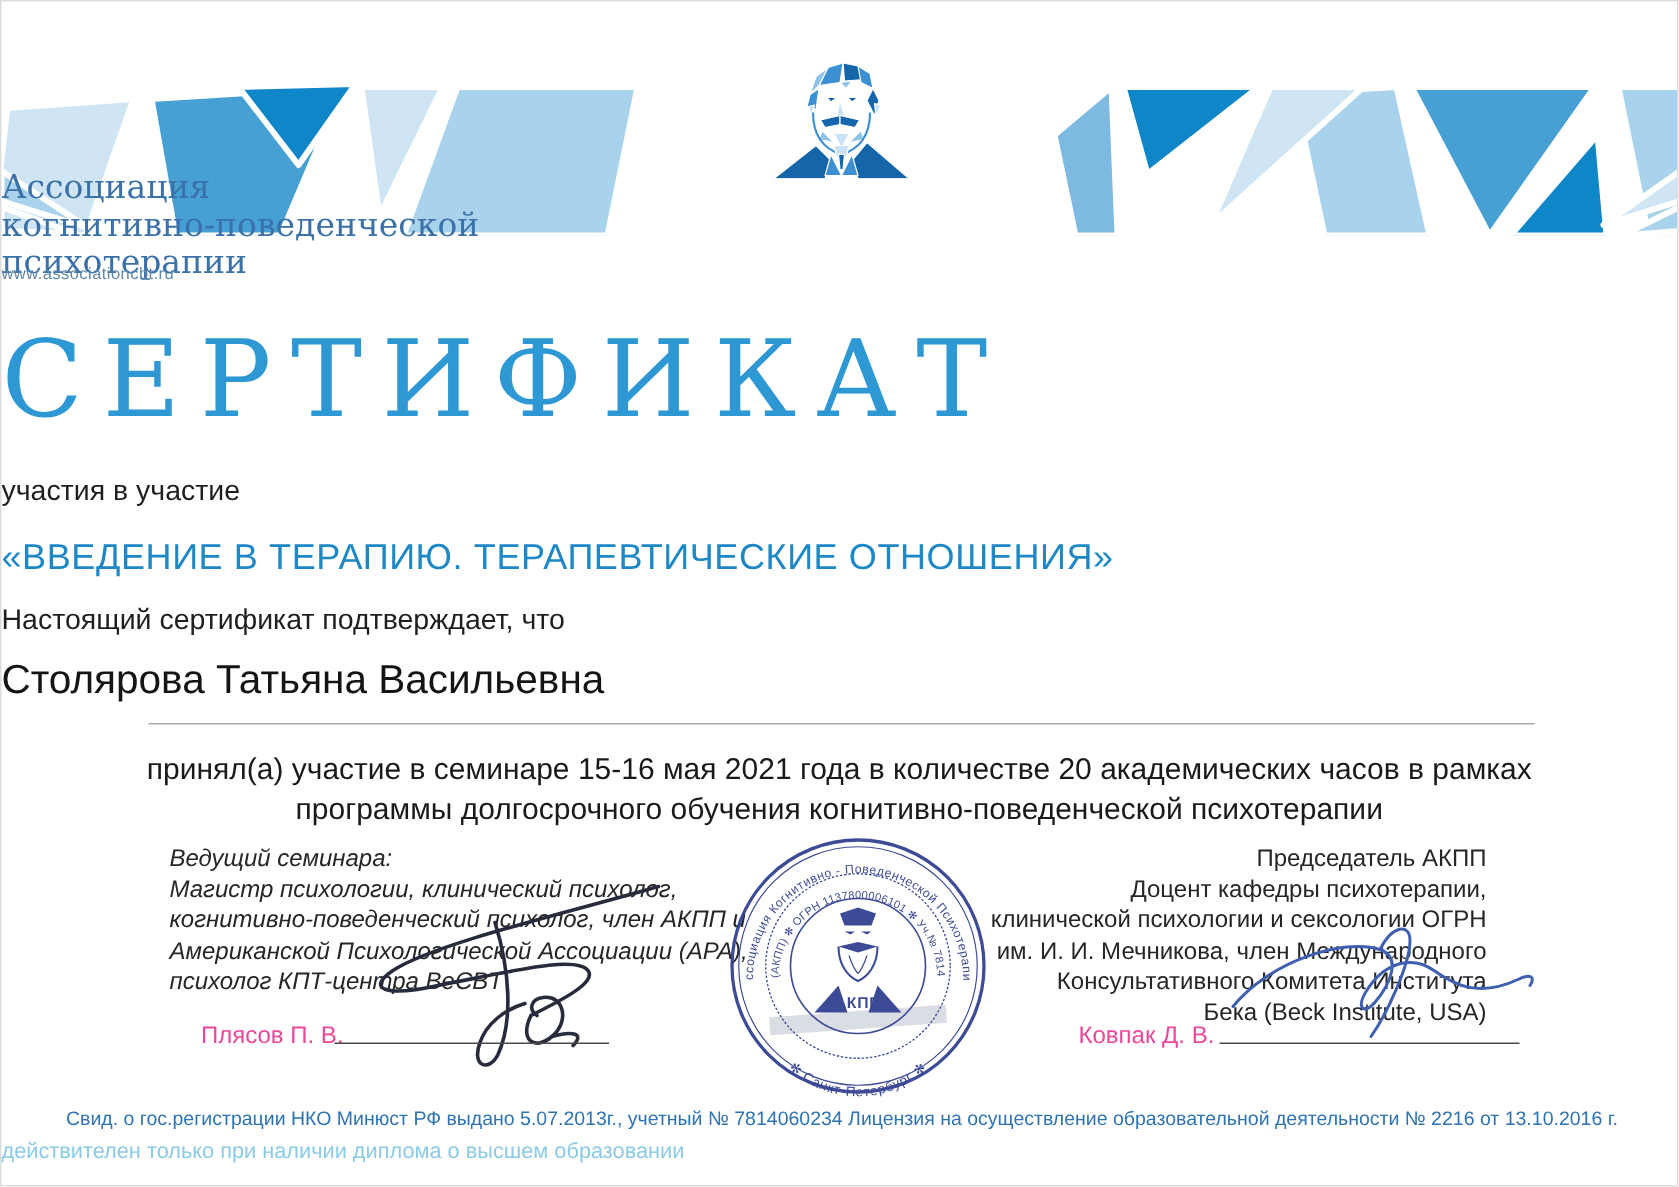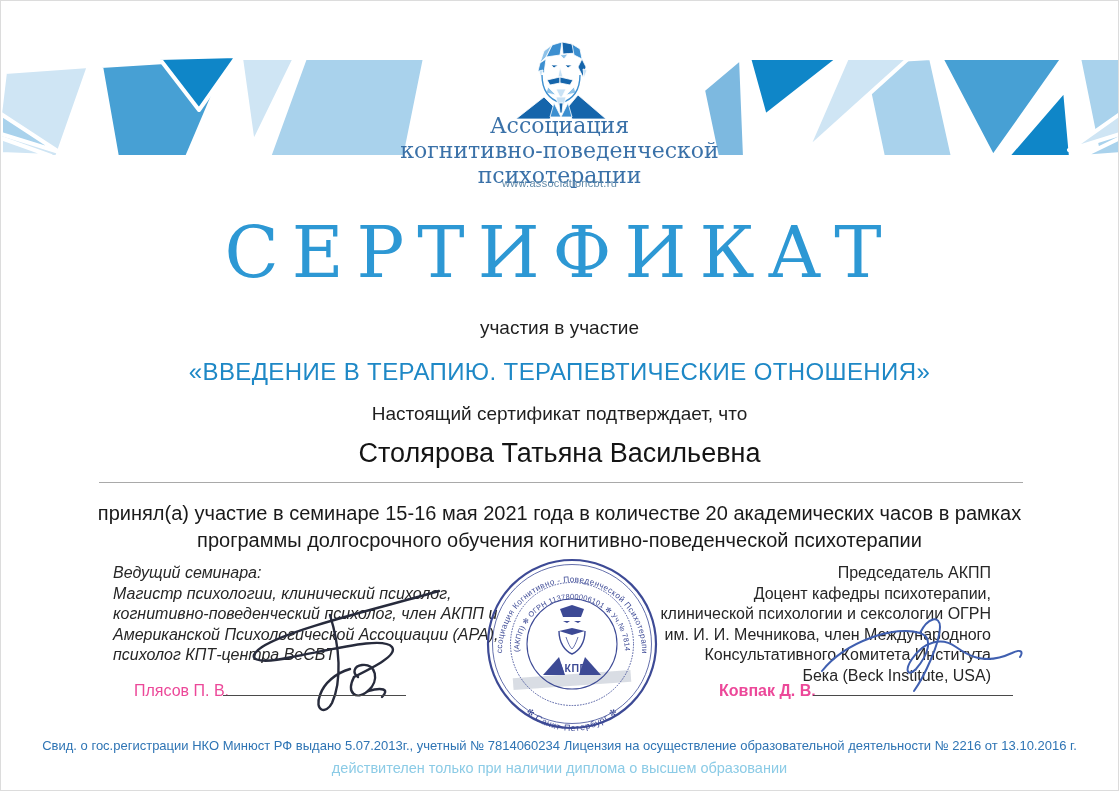--- a/index.html
+++ b/index.html
@@ -2,47 +2,47 @@
 <html style="--accent-blue: #2d98d4; --heading-blue: #1e88c6; --org-blue: #3a71a8; --link-blue: #6089a8; --footer-blue: #2e74b4; --footer-light: #8bcbe6; --stamp-indigo: #2f3d8e; --ink-dark: #272b3c; --ink-blue: #3f5fb0; --banner-dark: #0f86c8; --banner-medium: #47a0d4; --banner-mid: #7db9e0; --banner-light: #a9d2ec; --banner-pale: #cfe5f4;"><head>
 <meta charset="utf-8">
 <style>
   html,body{margin:0;padding:0;background:#f2f2f2;}
   .page{
     position:relative;width:1119px;height:791px;margin:0 auto;
     background:#fff;border:1px solid #dcdcdc;box-sizing:border-box;
     font-family:"Liberation Sans",sans-serif;overflow:hidden;
   }
   .abs{position:absolute;}
-  .centered{left:0;right:0;text-align:center;}
+  .centered{left:0;right:0;text-align:left;}
   .banner{position:absolute;left:0;top:55px;width:1119px;height:101px;}
   .logo{position:absolute;left:505px;top:36px;width:110px;height:82px;}
   .org-name{top:112px;font-family:"DejaVu Serif",serif;font-size:22px;line-height:25px;color:var(--org-blue);}
   .site{top:176px;font-size:11px;letter-spacing:.3px;color:var(--link-blue);}
   .cert-title{top:210px;font-family:"DejaVu Serif",serif;font-size:71px;letter-spacing:13px;font-weight:400;color:var(--accent-blue);text-shadow:1px 1px 0 rgba(255,255,255,.4);}
   .subtitle{top:316px;font-size:19px;color:#1f1f1f;}
   .seminar-title{top:357px;font-size:24px;letter-spacing:.4px;color:var(--heading-blue);}
   .confirm{top:402px;font-size:19px;color:#1f1f1f;}
   .participant{top:437px;font-size:27px;color:#141414;}
   .rule{position:absolute;left:98px;top:481px;width:924px;border-top:1px solid #a9a9a9;}
   .details{top:498px;left:0;right:0;margin:1px auto;width:945px;font-size:20px;line-height:27px;color:#1a1a1a;text-align:center;}
   .sig-block{position:absolute;top:562px;font-size:16px;line-height:20.5px;color:#262626;}
   .sig-block div{white-space:nowrap;}
   .left-block{left:112px;text-align:left;font-style:italic;}
   .right-block{right:127px;text-align:right;}
   .sig-name{position:absolute;top:681px;font-size:16px;color:#ec4899;}
   .sig-name.left{left:133px;}
-  .sig-name.right{left:718px;font-weight:bold;}
+  .sig-name.right{left:718px;}
   .sig-line{position:absolute;top:694px;border-top:1.5px solid #4a4a4a;}
   .sig-line.left{left:222px;width:183px;}
   .sig-line.right{left:812px;width:200px;}
   .stamp{position:absolute;left:484px;top:556px;width:174px;height:174px;opacity:.93;}
   .sig-svg{position:absolute;fill:none;stroke-linecap:round;}
   .sig-svg.left{left:233px;top:584px;width:212px;height:132px;}
   .sig-svg.right{left:815px;top:612px;width:215px;height:92px;}
-  .footer-reg{top:737px;font-size:13px;color:var(--footer-blue);}
+  .footer-reg{top:737px;font-size:13px;color:var(--footer-blue);padding-left:43px;}
   .footer-valid{top:759px;font-size:14.5px;color:var(--footer-light);}
   .tri{stroke:#fff;stroke-width:4;stroke-linejoin:round;}
   .f-dark{fill:var(--banner-dark);} .f-med{fill:var(--banner-medium);}
   .f-mid{fill:var(--banner-mid);} .f-light{fill:var(--banner-light);} .f-pale{fill:var(--banner-pale);}
   .stamp-stroke{stroke:var(--stamp-indigo);fill:none;}
   .stamp-fill{fill:var(--stamp-indigo);}
   .stamp text{fill:var(--stamp-indigo);}
 </style>
 </head>
 <body>

